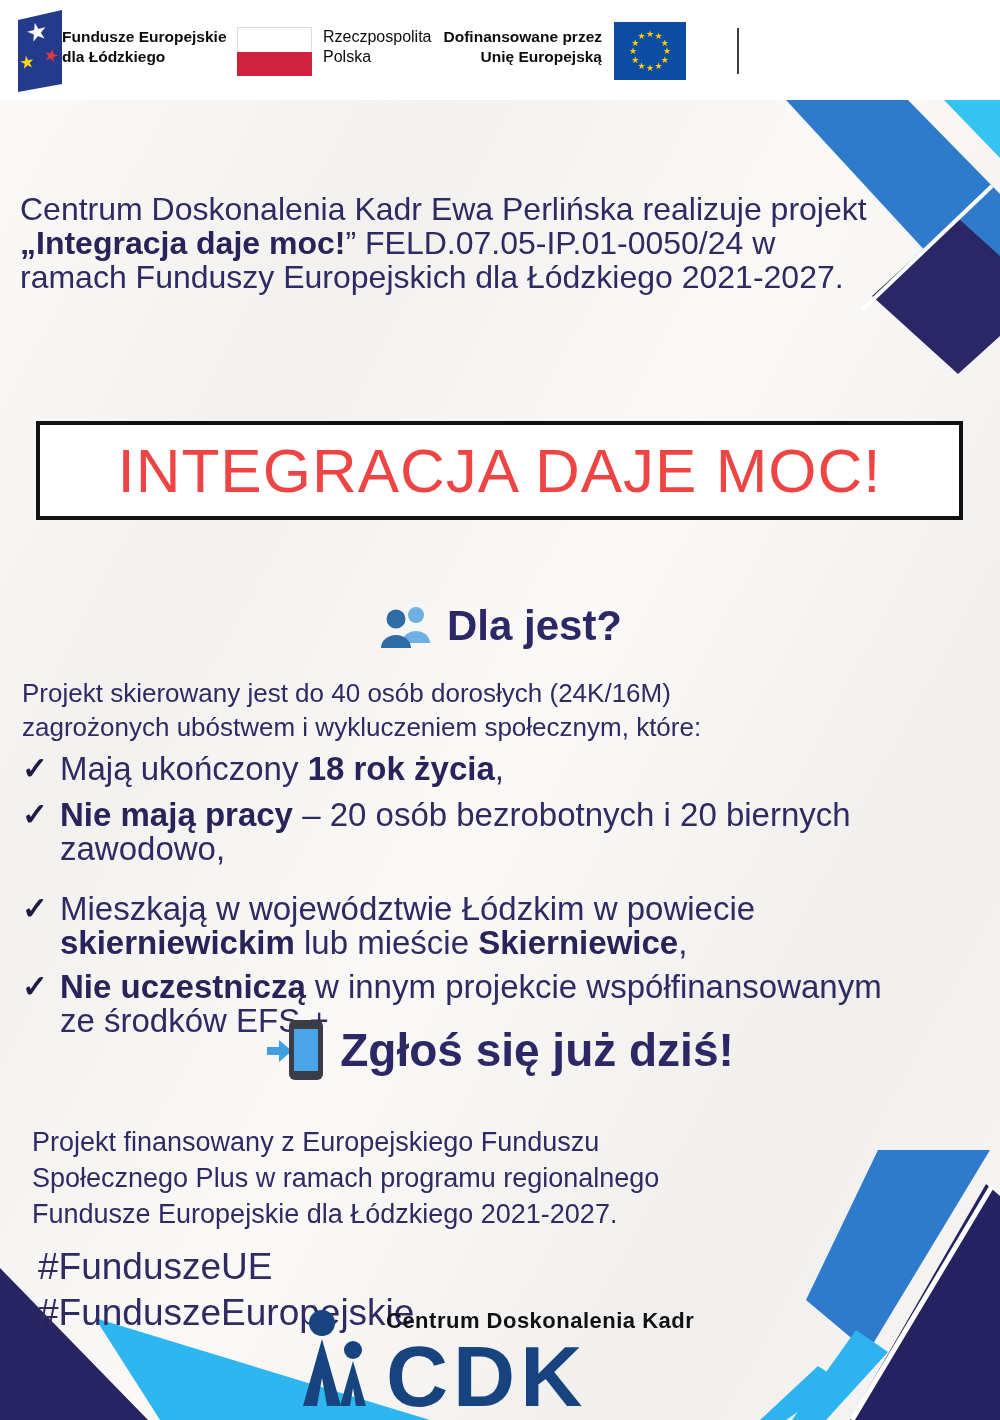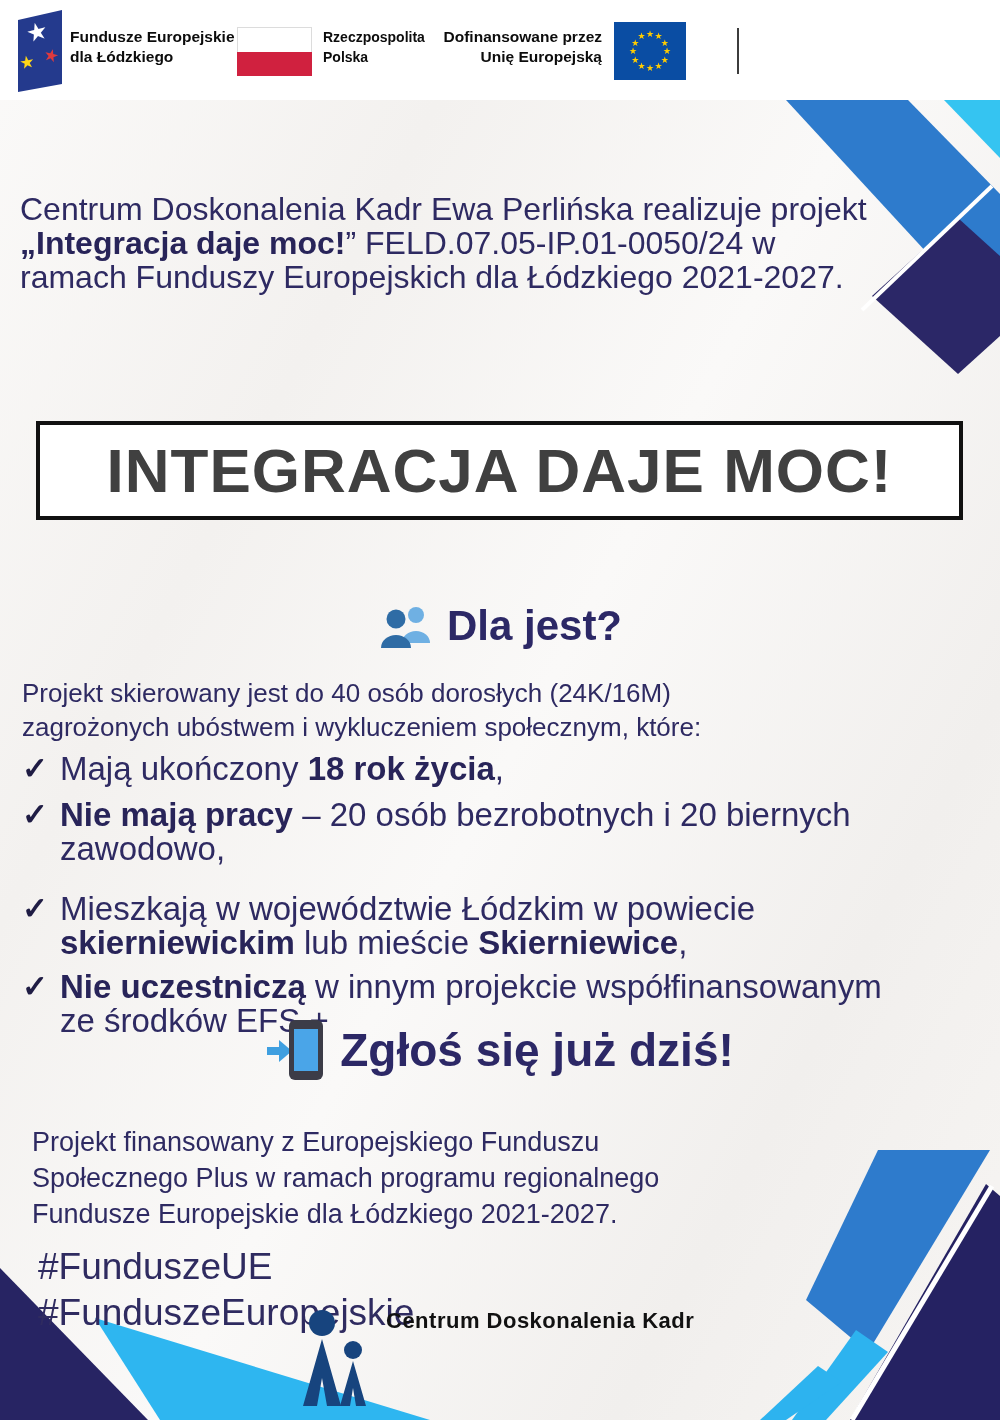--- a/index.html
+++ b/index.html
@@ -4,45 +4,45 @@
 <style>
   * { margin:0; padding:0; box-sizing:border-box; }
   body { font-family:"Liberation Sans", sans-serif; background:#ffffff; }
   .poster{
     position:relative; width:1000px; height:1420px; overflow:hidden;
     background:linear-gradient(118deg,#fbfaf9 0%,#f3f1ef 28%,#faf9f8 52%,#f1efed 78%,#f7f5f3 100%);
   }
   
   .header{ position:absolute; top:0; left:0; width:1000px; height:100px; background:#fff; z-index:5; }
   .fe-flag{ position:absolute; left:12px; top:8px; }
-  .fe-text{ position:absolute; left:62px; top:27px; font-size:15.5px; font-weight:700; color:#0c0c0c; line-height:20px;padding-left:8px; }
+  .fe-text{ position:absolute; left:62px; top:27px; font-size:15.5px; font-weight:700; color:#0c0c0c; line-height:20px; }
   .pl-flag{ position:absolute; left:237px; top:27px; width:75px; height:49px; }
   .pl-flag .half-top{ height:50%; background:#fff; border:1px solid #dcdcdc; border-bottom:none; }
   .pl-flag .half-bot{ height:50%; background:#d0213f; }
-  .pl-text{ position:absolute; left:323px; top:27px; font-size:14px; font-weight:700; color:#0c0c0c; line-height:20px; }
+  .pl-text{ position:absolute; left:323px; top:27px; font-size:16px; font-weight:400; color:#0c0c0c; line-height:20px; }
   .eu-text{ position:absolute; left:430px; top:27px; width:172px; text-align:right; font-size:15.5px; font-weight:700; color:#0c0c0c; line-height:20px; }
   .eu-flag{ position:absolute; left:614px; top:22px; }
   .header-divider{ position:absolute; left:737px; top:28px; width:2px; height:46px; background:#3c3c3c; }
   .lodzkie{ position:absolute; left:786px; top:10px; width:210px; height:84px; }
   .lodzkie .blk{ position:absolute; }
   .lodzkie .blk-blue{ left:2px; top:46px; width:78px; height:30px; background:#2051c8; }
   .lodzkie .blk-yellow{ left:118px; top:8px; width:36px; height:38px; background:#ffdf00; transform:skewX(-12deg); }
   .lodzkie .blk-red{ left:160px; top:18px; width:44px; height:44px; background:#e8302e; }
   .lodzkie .txt{ position:absolute; left:2px; top:16px; font-size:42px; font-weight:400; letter-spacing:2px; color:#191919; z-index:2; }
   
   .deco{ position:absolute; inset:0; z-index:1; pointer-events:none; }
   
   .content-block{ position:absolute; z-index:2; color:#2e2a62; }
   .intro{ left:20px; top:192px; width:862px; font-size:32px; line-height:34px; font-weight:500; }
   .intro b, .bullet b{ font-weight:700; color:#282459; }
   .title-box{
     left:36px; top:421px; width:927px; height:99px; background:#ffffff;
     border:4px solid #111111; display:flex; align-items:center; justify-content:center;
   }
-  .title-box h1{ font-size:62px; font-weight:700; letter-spacing:1px; color:#404040; white-space:nowrap; }
+  .title-box h1{ font-size:62px; font-weight:400; letter-spacing:1px; color:#ef4444; white-space:nowrap; }
   .sec-heading{ left:0; top:602px; width:1000px; display:flex; align-items:center; justify-content:center; gap:13px; }
   .sec-heading .h-txt{ font-size:42px; font-weight:800; color:#2c2866; }
   .who-intro{ left:22px; top:676px; width:752px; font-size:26px; line-height:34px; font-weight:500; }
   .bullets{ left:22px; top:752px; width:958px; }
   .bullet{ display:flex; }
   .bullet .check{ width:38px; flex:none; font-size:31px; font-weight:700; color:#1f1c44; line-height:34px; }
   .bullet p{ font-size:33px; line-height:34px; font-weight:500; color:#2e2a62; }
   .bullet.b1{ margin-bottom:12px; }
   .bullet.b2{ margin-bottom:26px; }
   .bullet.b3{ margin-bottom:10px; }
@@ -181,16 +181,17 @@
 
   <div class="content-block cdk">
     <svg width="78" height="104" viewBox="0 0 78 104">
       <circle cx="24" cy="15" r="13" fill="#17447e"></circle>
       <polygon points="24,31 5,98 19,98 24,70 29,98 43,98" fill="#17447e"></polygon>
       <circle cx="55" cy="42" r="9" fill="#17447e"></circle>
       <polygon points="55,53 42,98 52,98 55,80 58,98 68,98" fill="#17447e"></polygon>
     </svg>
     <div class="col">
       <div class="cdk-name">Centrum Doskonalenia Kadr</div>
+      <div class="cdk-abbr">CDK</div>
     </div>
   </div>
 
 </div>
 
 </body></html>

